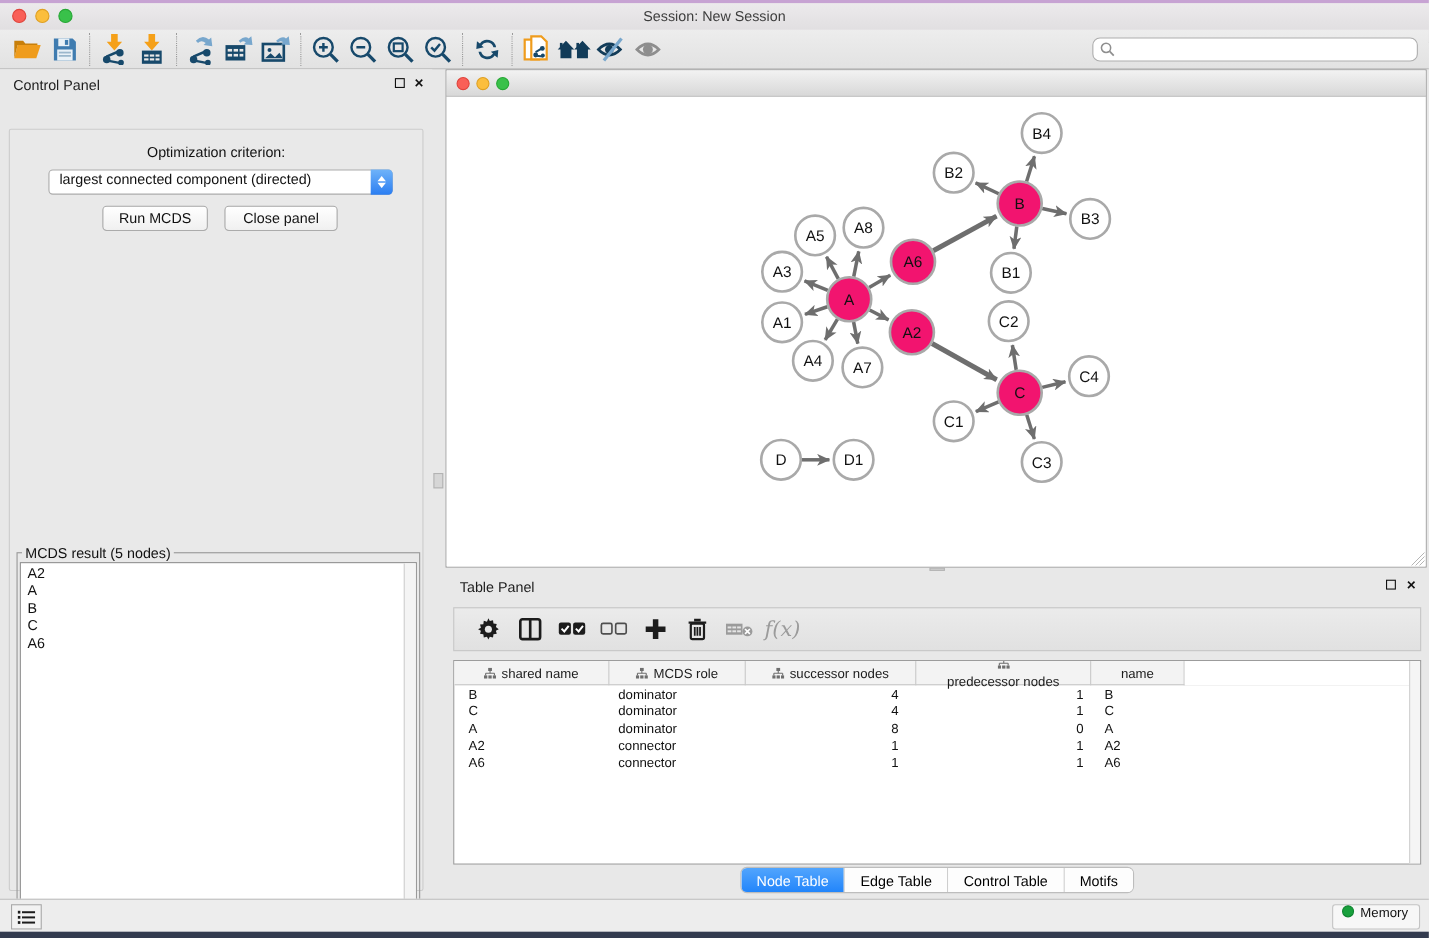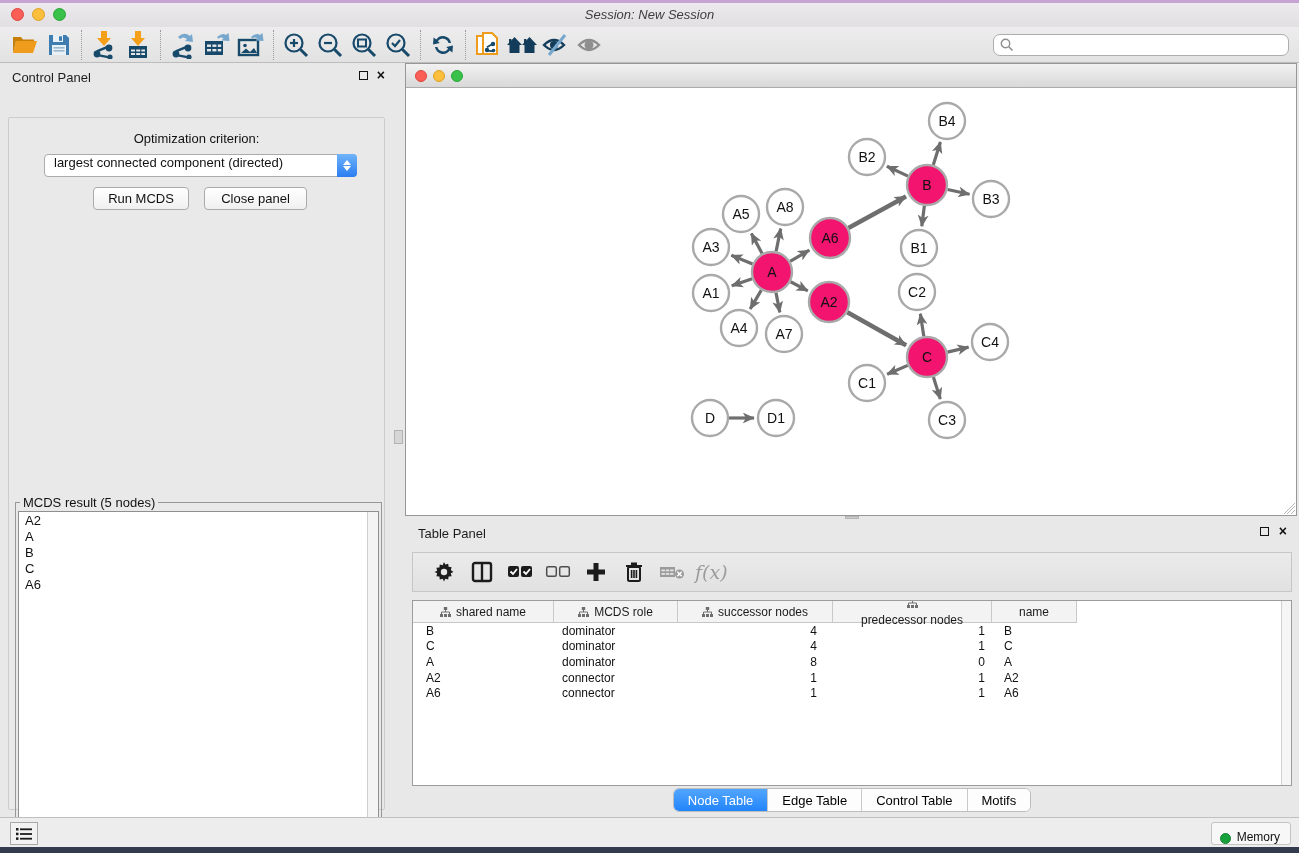--- a/index.html
+++ b/index.html
@@ -3,21 +3,21 @@
 <meta charset="utf-8">
 <style>
   * { margin:0; padding:0; box-sizing:border-box; }
   html,body { width:1299px; height:853px; }
   body { font-family:"Liberation Sans", sans-serif; background:#e8e8e8; position:relative; overflow:hidden; }
   #app { position:absolute; inset:0; }
 
   
   .desktop-strip-top { position:absolute; left:0; top:0; width:1299px; height:3px; background:#c7a3d3; }
   .titlebar { position:absolute; left:0; top:3px; width:1299px; height:36px;
-    background:linear-gradient(#eceaec,#dcdadc); border-bottom:1px solid #b9b7b9;font-style:italic; }
+    background:linear-gradient(#eceaec,#dcdadc); border-bottom:1px solid #b9b7b9; }
   .tl-dots { position:absolute; left:11px; top:5px; display:flex; gap:8px; }
   .tl { width:13px; height:13px; border-radius:50%; }
   .tl.red { background:#f95f57; border:1px solid #df443c; }
   .tl.yellow { background:#fbbe3d; border:1px solid #dfa023; }
   .tl.green { background:#39c14a; border:1px solid #27a735; }
   .title-text { position:absolute; left:0; right:0; top:4px; text-align:center; font-size:13px; color:#3e3e3e; }
 
   .toolbar { position:absolute; left:0; top:27px; width:1299px; height:36px;
     background:linear-gradient(#ededed,#e2e2e2); border-bottom:1px solid #bcbcbc;
     display:flex; align-items:center; }
@@ -127,21 +127,21 @@
     background:#fdfdfd; border-right:1px solid #c9c9c9; }
   .tp-tab:last-child { border-right:none; }
   .tp-tab.active { background:linear-gradient(#52a5fd,#2285fb); color:#fff; }
 
   
   .statusbar { position:absolute; left:0; top:817px; width:1299px; height:30px; background:#ededed;
     border-top:1px solid #bfbfbf; }
   .list-btn { position:absolute; left:10px; top:4px; width:28px; height:23px; background:#f2f2f2;
     border:1px solid #a9a9a9; display:flex; align-items:center; justify-content:center; }
   .memory-btn { position:absolute; right:8px; top:4px; height:23px; padding:0 10px 0 8px; background:#f7f7f7;
-    border:1px solid #c4c4c4; border-radius:3px; display:flex; align-items:flex-end; gap:6px; font-size:12px; color:#111; }
+    border:1px solid #c4c4c4; border-radius:3px; display:flex; align-items:flex-start; gap:6px; font-size:12px; color:#111; }
   .mem-dot { width:11px; height:11px; border-radius:50%; background:#18a03c; border:1px solid #0f8330; }
   .desktop-strip-bottom { position:absolute; left:0; top:847px; width:1299px; height:6px; background:#333b4f; }
 </style>
 </head>
 <body>
 <div id="app">
 
   <div class="desktop-strip-top"></div>
   <div class="titlebar">
     <div class="tl-dots">

